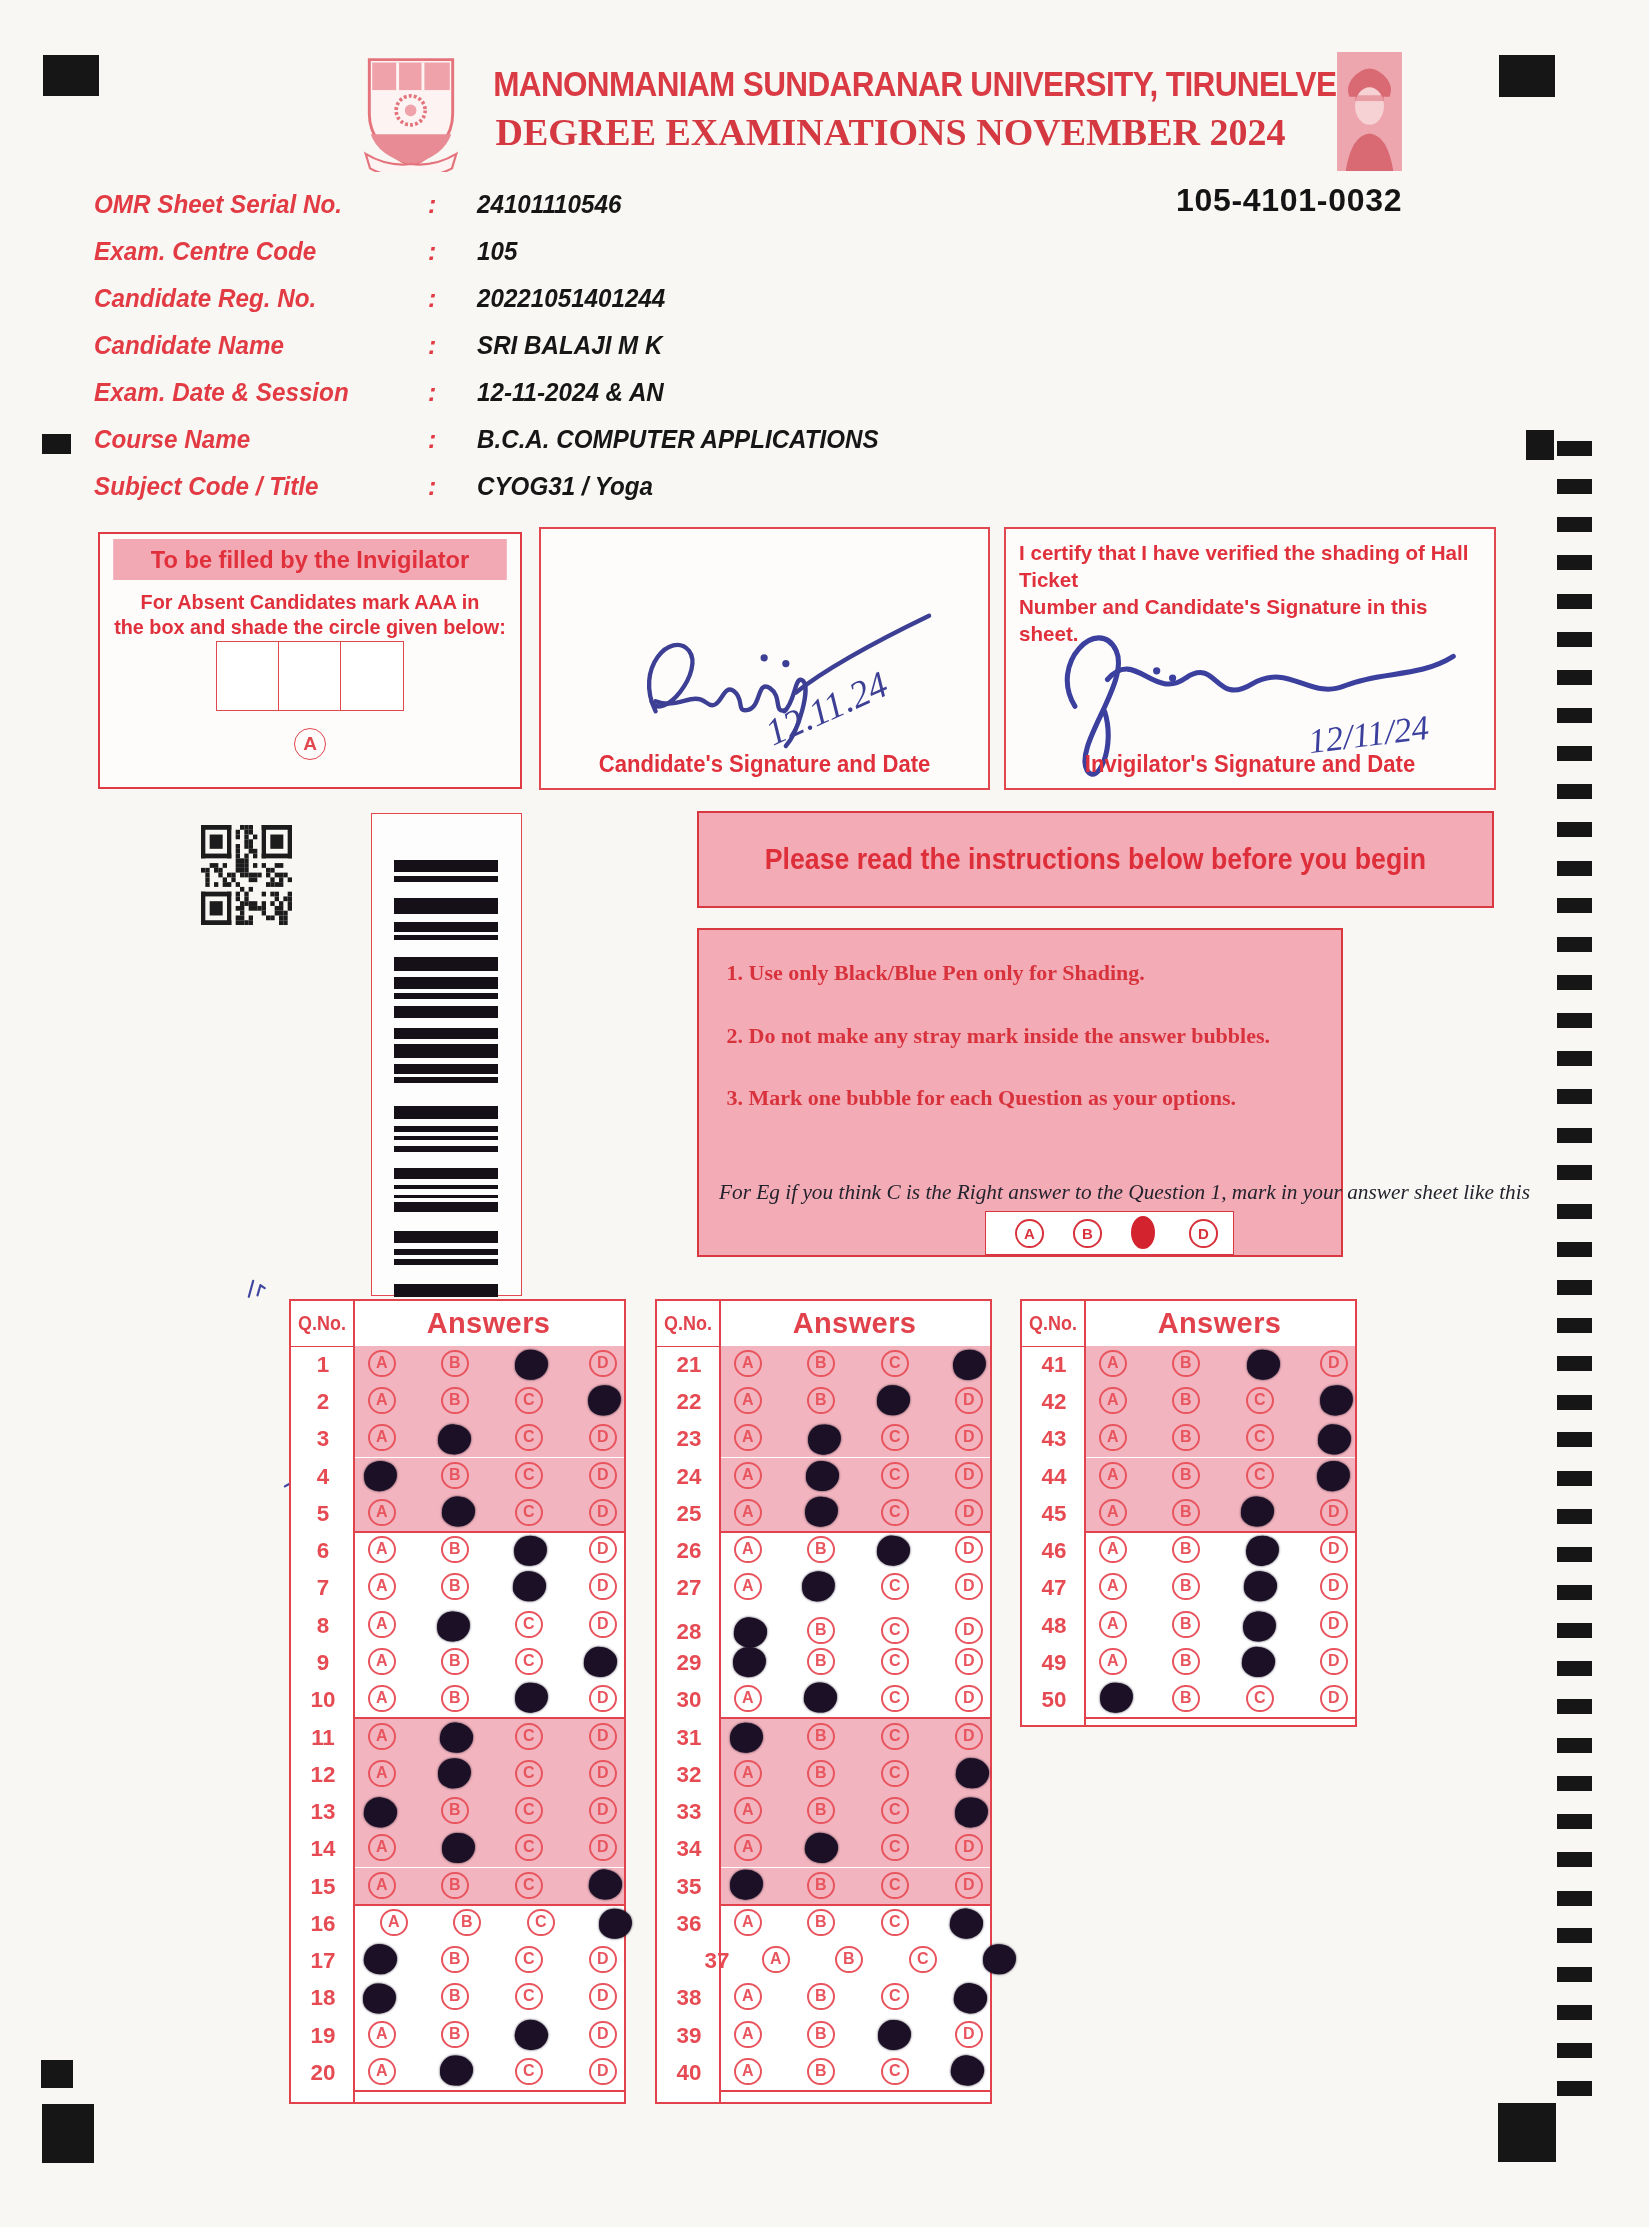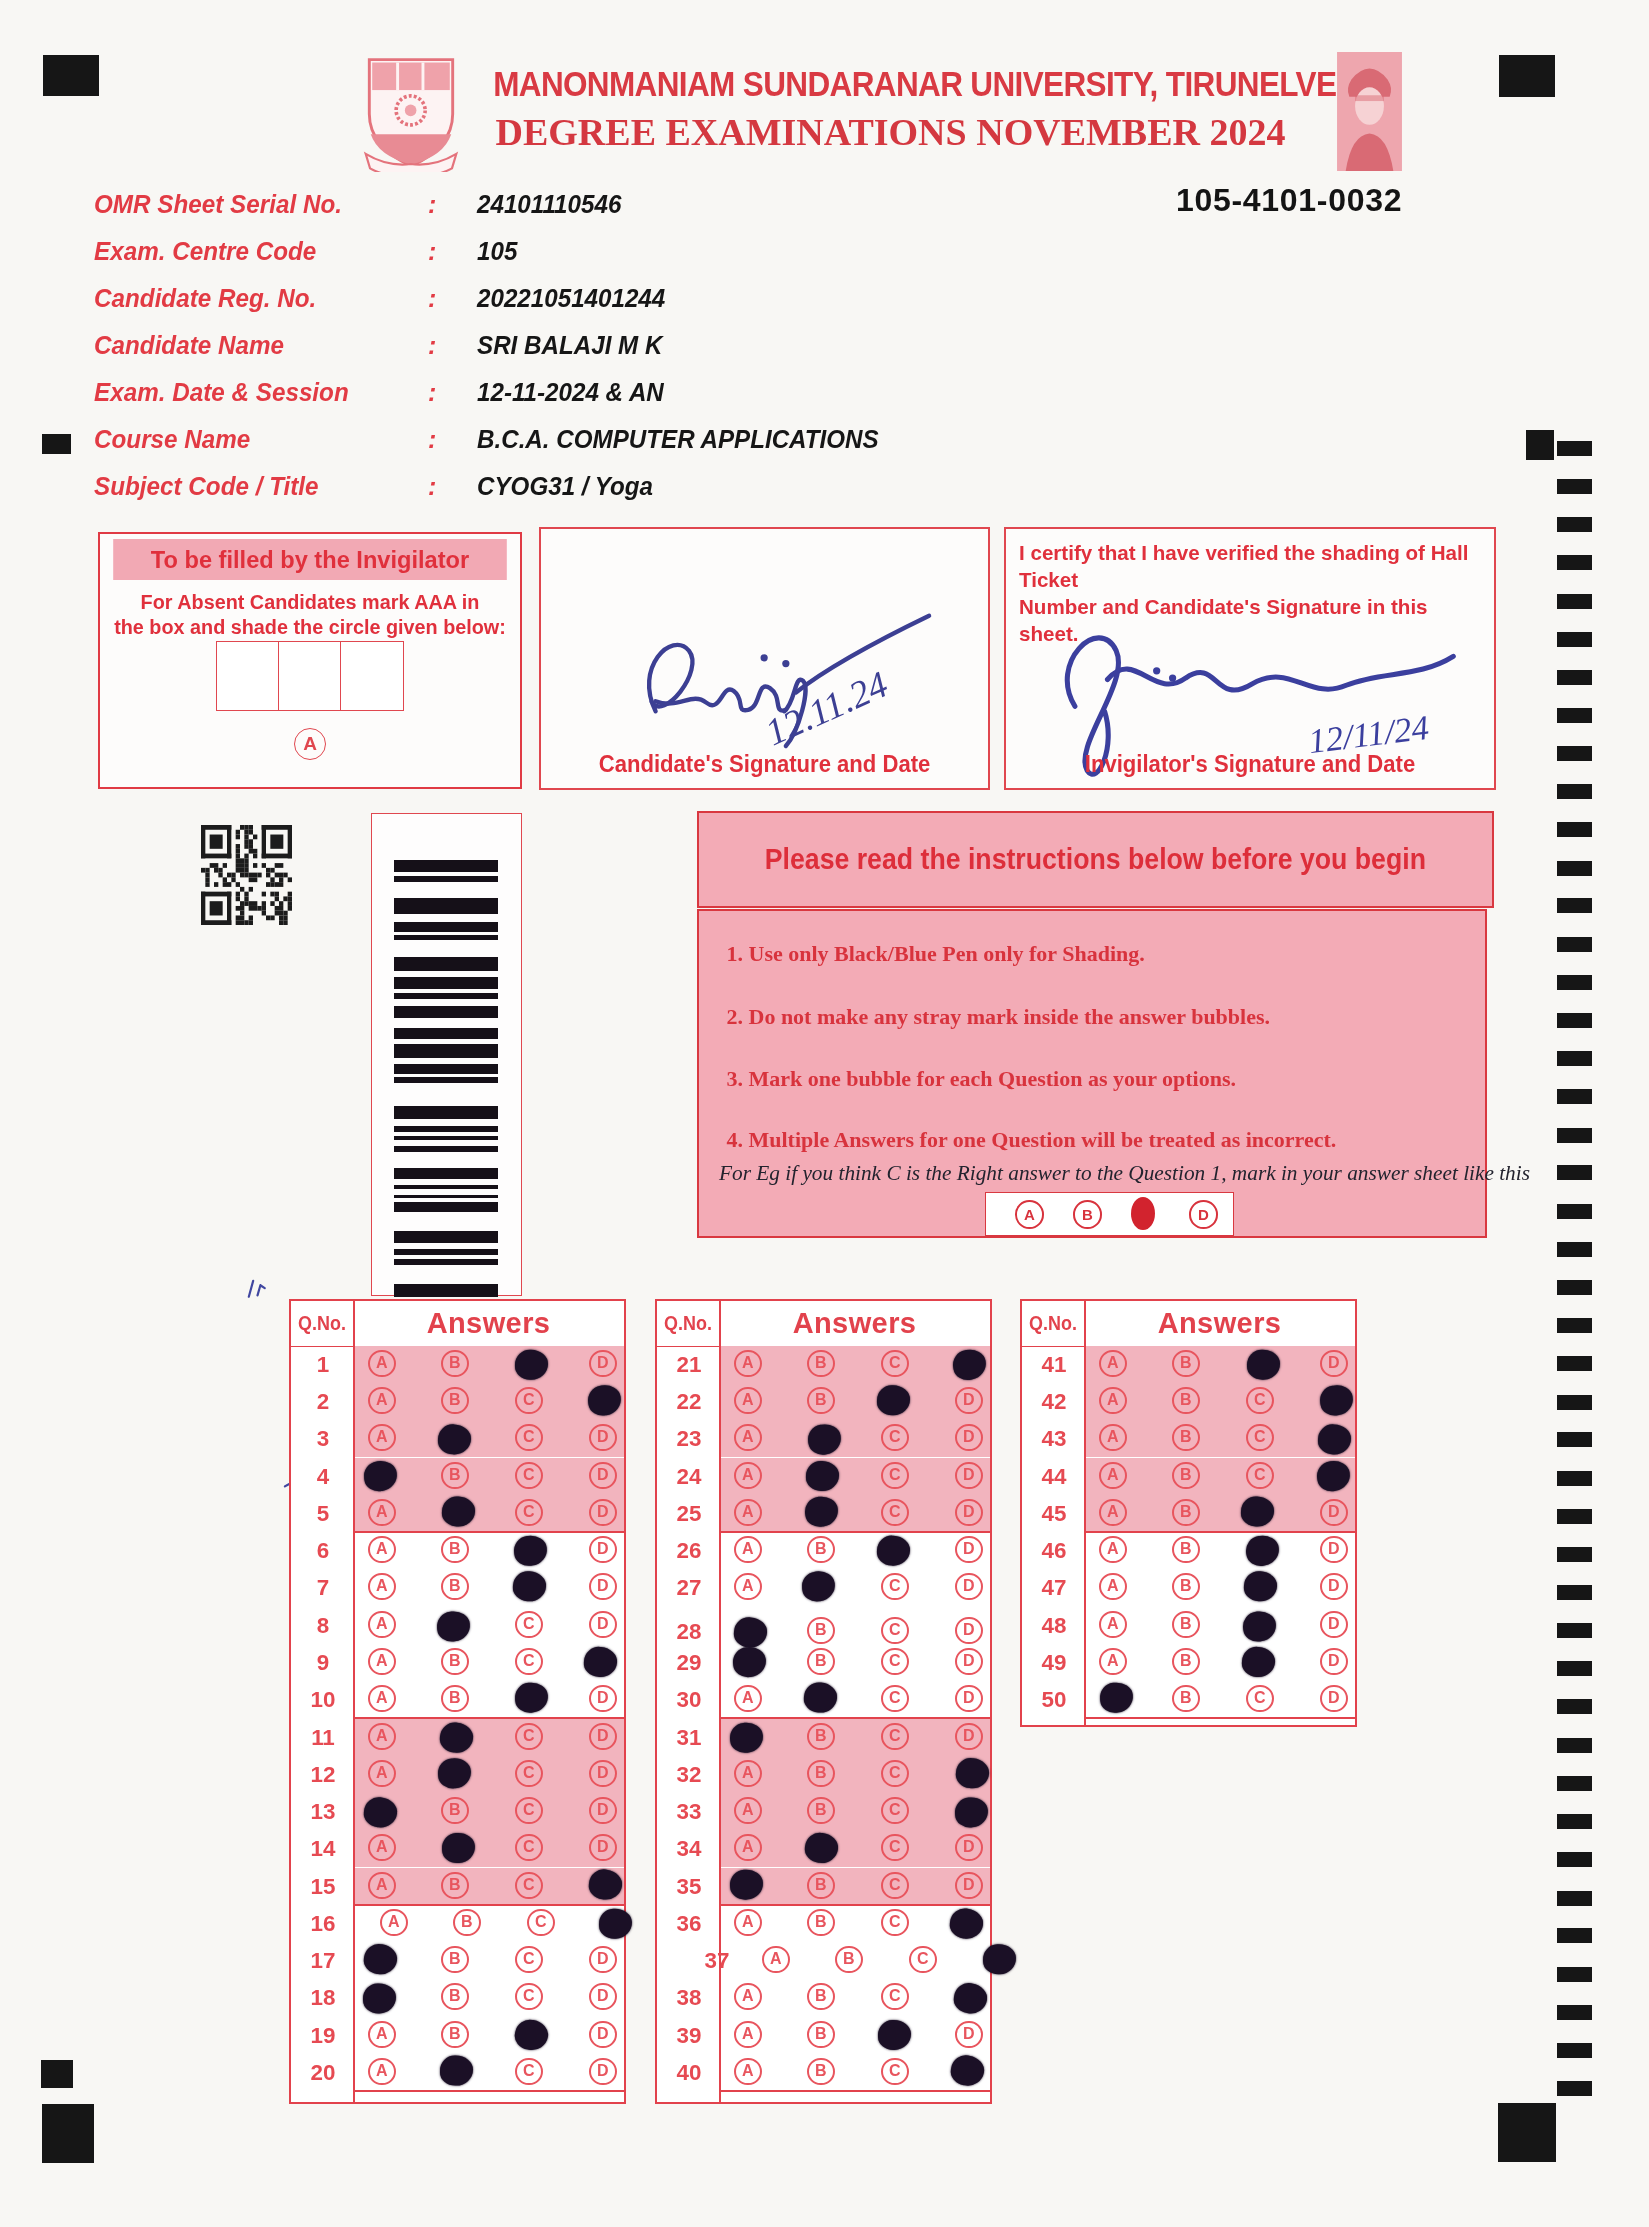--- a/index.html
+++ b/index.html
@@ -44,21 +44,21 @@
   .qr{position:absolute;left:201px;top:825px;}
   .barcodebox{position:absolute;left:371px;top:813px;width:149px;height:481px;
               border:1.8px solid #e0474f;background:#fefdfd;}
   .bcbars{position:absolute;left:22px;top:46px;width:104px;}
   .bcbar{background:#151018;width:100%;}
   
   .insthead{position:absolute;left:697px;top:811px;width:797px;height:97px;
             background:#f3abb6;border:2.2px solid #d93840;box-sizing:border-box;
             display:flex;align-items:center;justify-content:center;}
   .insthead span{color:#dd2e3a;font-weight:bold;font-size:29px;transform:scaleX(.92);white-space:nowrap;}
-  .instbox{position:absolute;left:697px;top:909px;width:790px;height:329px;
+  .instbox{position:absolute;left:697px;top:928px;width:646px;height:329px;
            background:#f3abb6;border:2.2px solid #d93840;box-sizing:border-box;}
   .institem{position:absolute;left:27.5px;color:#d8333d;font-family:"Liberation Serif",serif;
             font-weight:bold;font-size:22px;white-space:nowrap;}
   .instnote{position:absolute;left:20px;top:250px;color:#23232e;font-family:"Liberation Serif",serif;
             font-style:italic;font-size:21.3px;white-space:nowrap;}
   .exbox{position:absolute;left:286px;top:281px;width:247px;height:42px;background:#fff;
          border:1.4px solid #d93840;}
   .exbub{position:absolute;top:7.2px;width:24.6px;height:24.6px;border:2.2px solid #d8333d;border-radius:50%;
          color:#d8333d;font-weight:bold;font-size:15px;display:flex;align-items:center;justify-content:center;}
   .exmark{position:absolute;top:3.6px;width:24px;height:33px;background:#d2232e;border-radius:50%;}
@@ -425,21 +425,20 @@
       </div>
   </div>
 
   <div class="insthead">
     <span>Please read the instructions below before you begin</span>
   </div>
   <div class="instbox">
     <div class="institem" style="top:30px;">1. Use only Black/Blue Pen only for Shading.</div>
     <div class="institem" style="top:93px;">2. Do not make any stray mark inside the answer bubbles.</div>
     <div class="institem" style="top:155px;">3. Mark one bubble for each Question as your options.</div>
-    <div class="institem" style="top:216px;">4. Multiple Answers for one Question will be treated as incorrect.</div>
     <div class="instnote">For Eg if you think C is the Right answer to the Question 1, mark in your answer sheet like this</div>
     <div class="exbox" id="exbox">
         <div class="exbub" style="left: 29px;">A</div>
         <div class="exbub" style="left: 87px;">B</div>
         <div class="exmark" style="left: 145px;"></div>
         <div class="exbub" style="left: 203px;">D</div>
       </div>
   </div>
 
   <svg class="penblue" style="left:243px;top:1278px;" width="29" height="24.6" viewBox="0 0 40 34">

